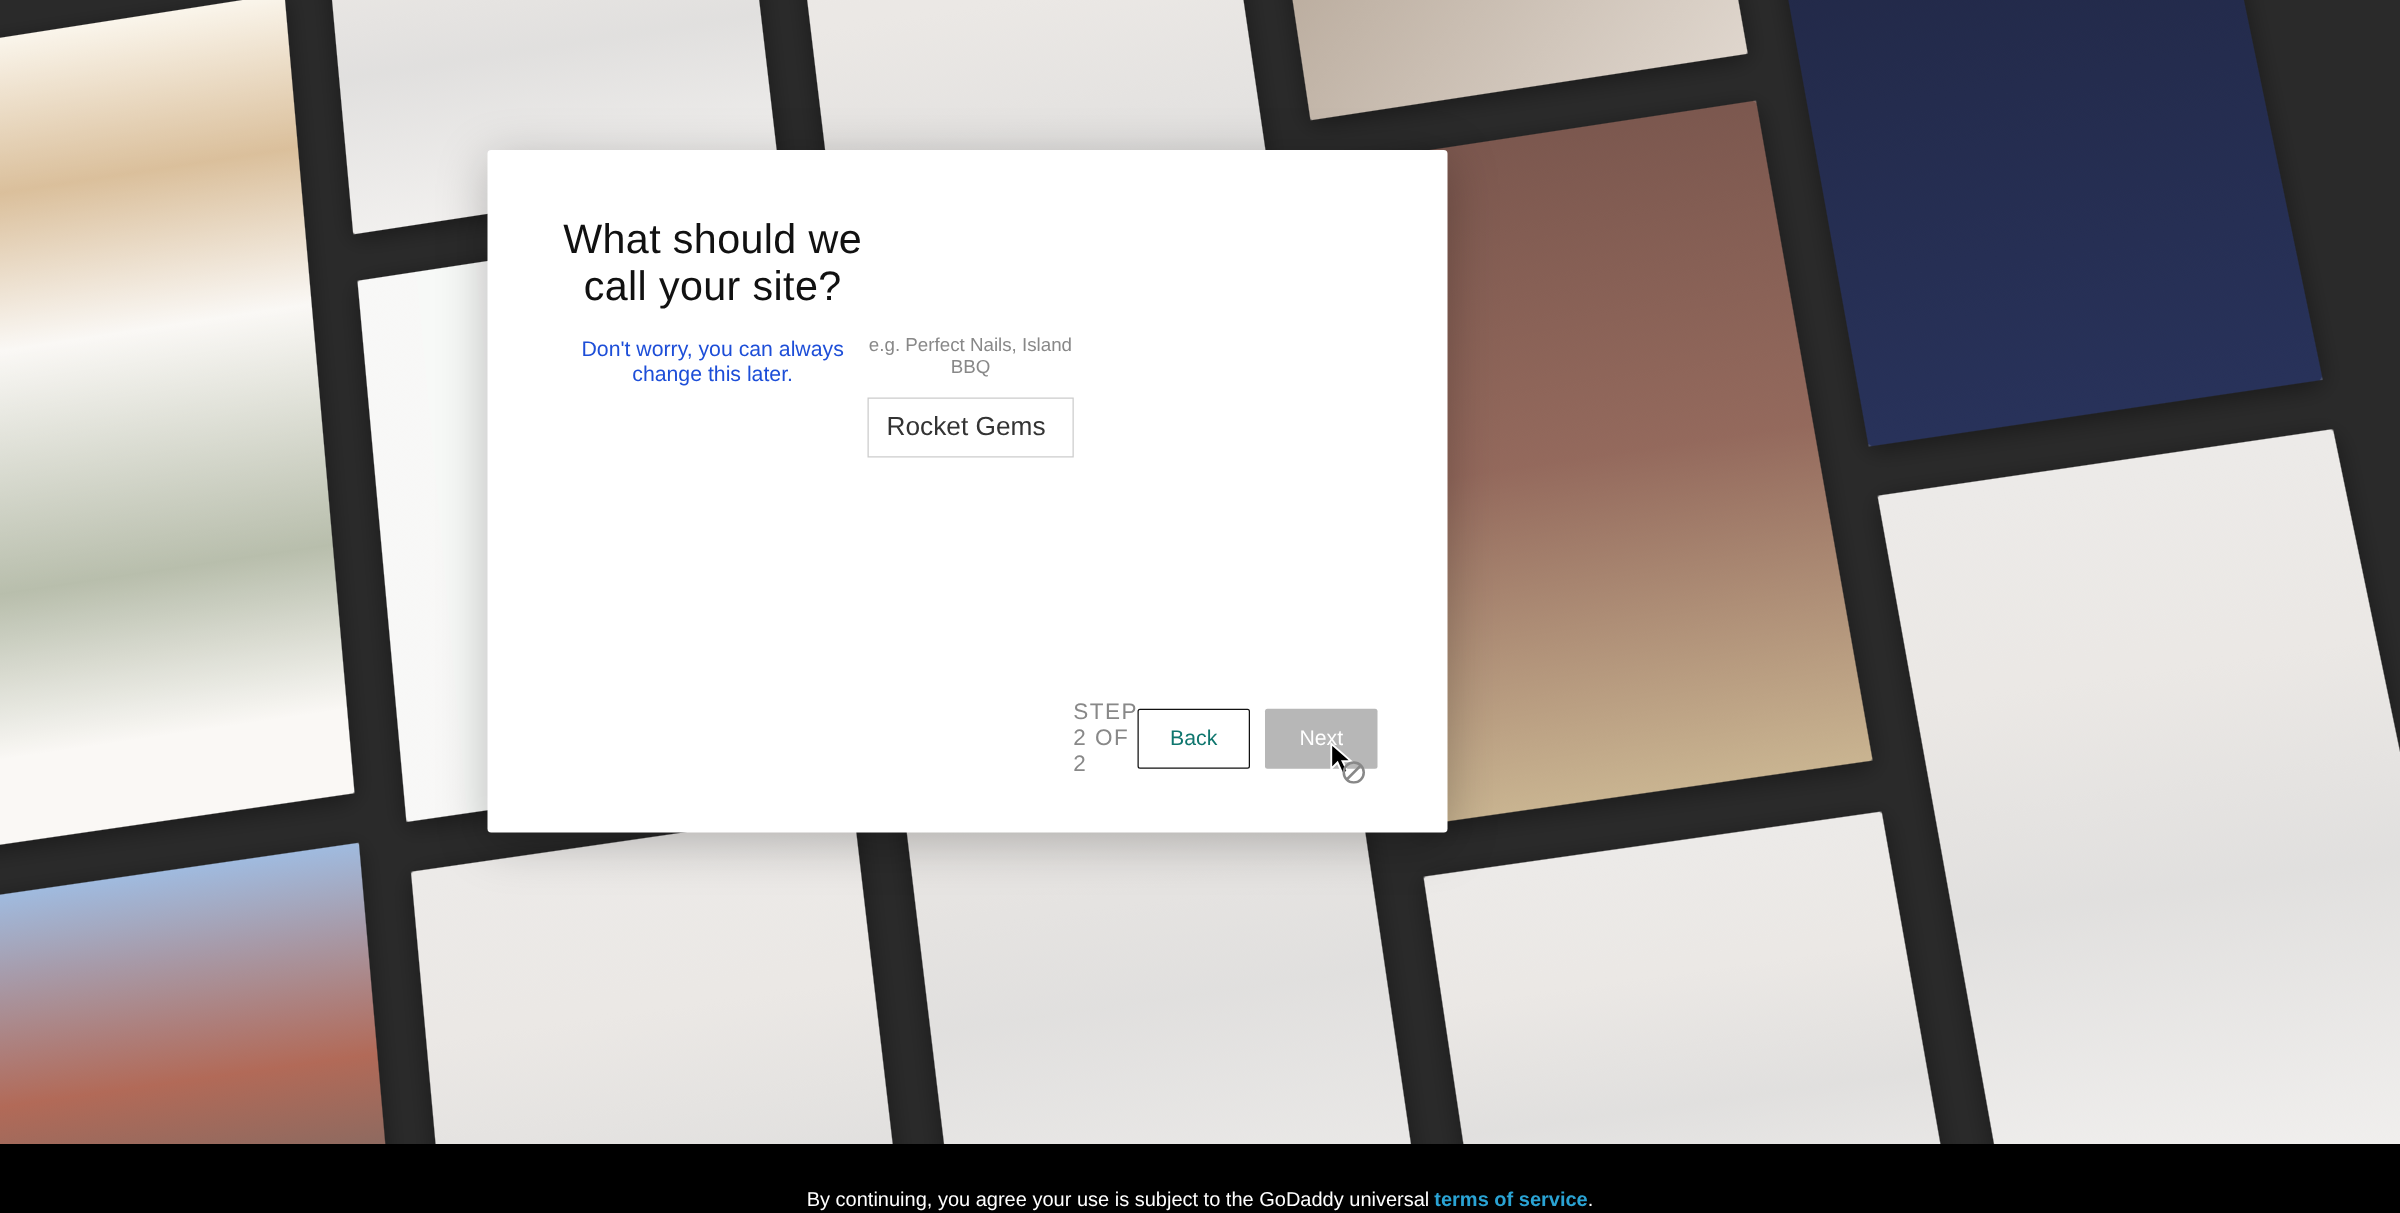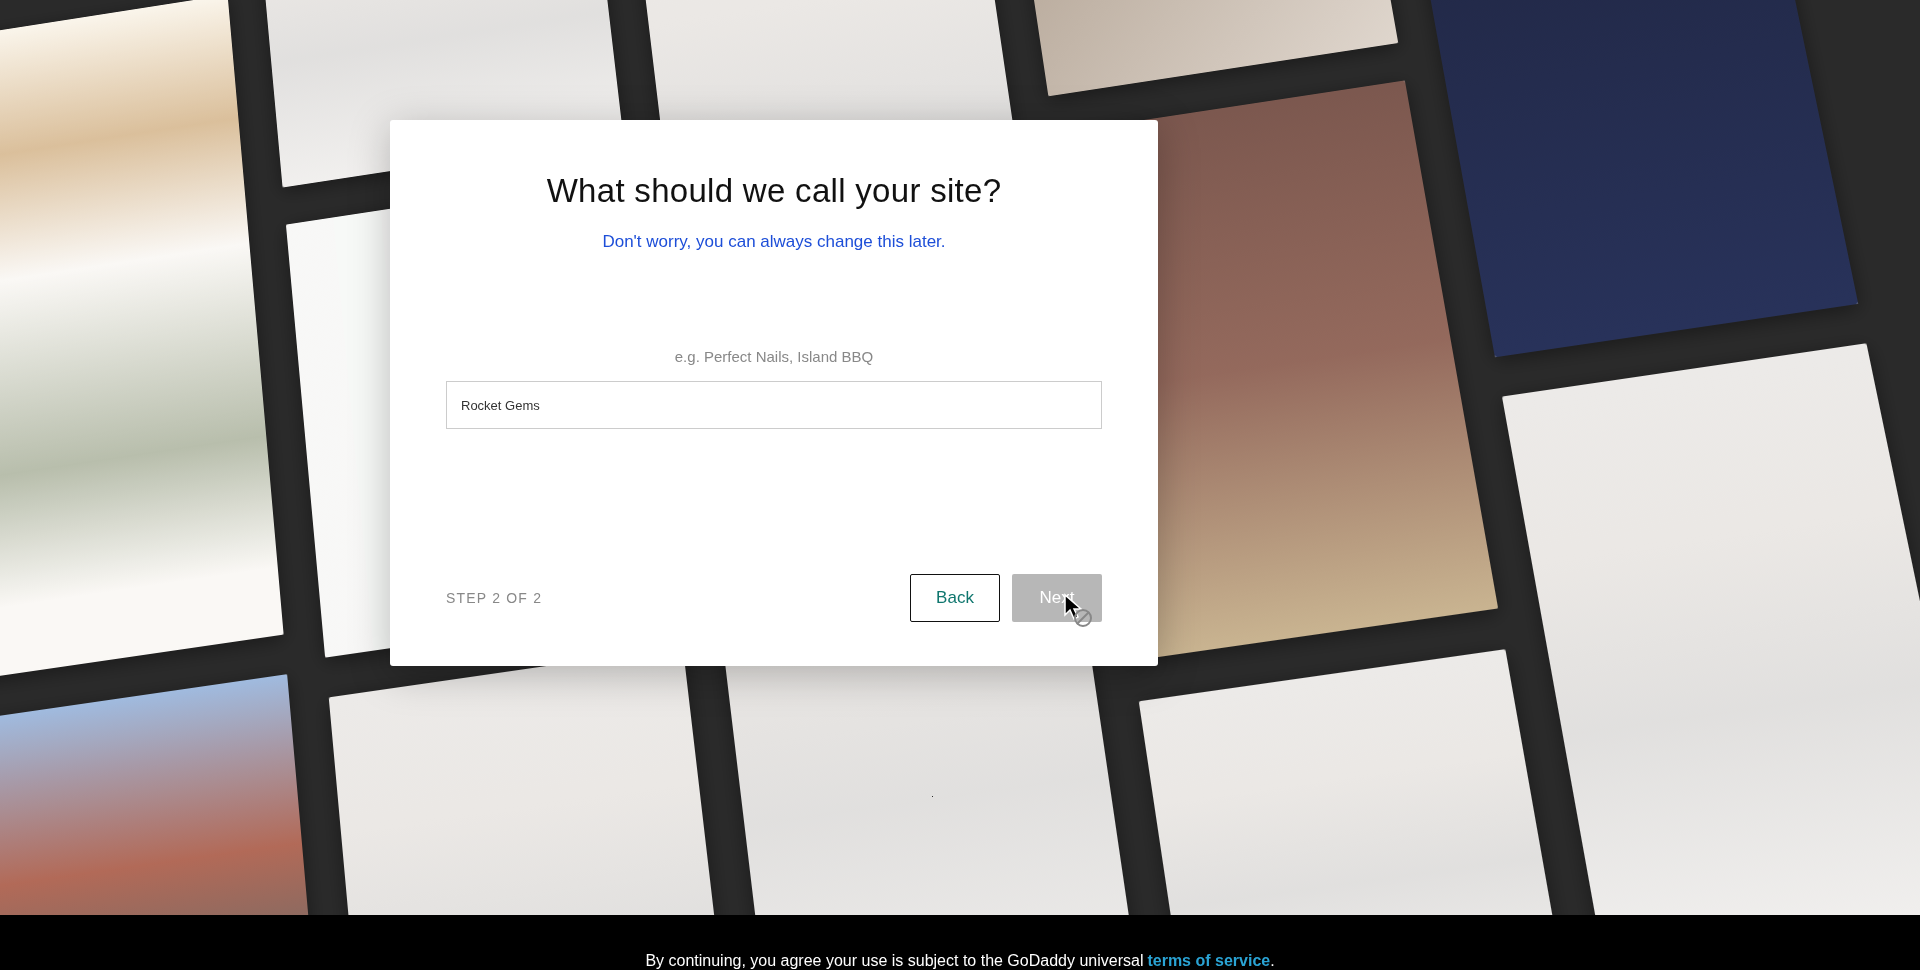--- a/index.html
+++ b/index.html
@@ -117,21 +117,21 @@
       position: absolute;
       top: 120px;
       left: 390px;
       width: 768px;
       height: 546px;
       background: #fff;
       border-radius: 3px;
       box-shadow: 0 8px 40px rgba(0,0,0,0.25);
       padding: 52px 56px 44px 56px;
       display: flex;
-      flex-direction: column;
+      flex-direction: row;
     }
 
     .modal-header {
       text-align: center;
     }
 
     .modal-title {
       font-size: 33px;
       font-weight: 400;
       color: #111;
@@ -153,36 +153,36 @@
     .input-hint {
       font-size: 15px;
       color: #888;
       margin-bottom: 16px;
     }
 
     .site-name-input {
       width: 100%;
       height: 48px;
       padding: 0 14px;
-      font-size: 13px;
+      font-size: 21px;
       color: #333;
       border: 1px solid #ccc;
       background: #fff;
       outline: none;
     }
 
     .modal-footer {
       margin-top: auto;
       display: flex;
       align-items: center;
       justify-content: space-between;
     }
 
     .step-indicator {
-      font-size: 14px;
+      font-size: 18px;
       letter-spacing: 1.2px;
       color: #888;
       text-transform: uppercase;
     }
 
     .button-group {
       display: flex;
       gap: 12px;
     }
 

